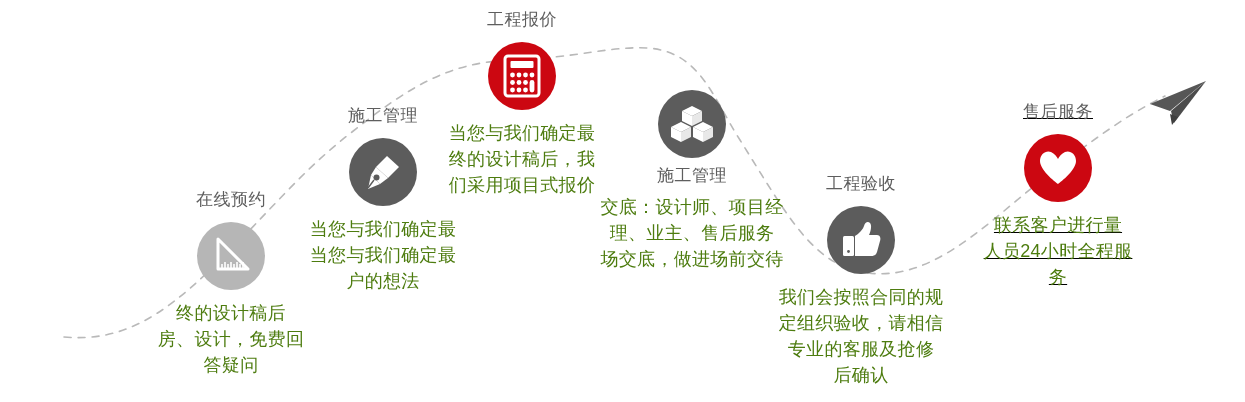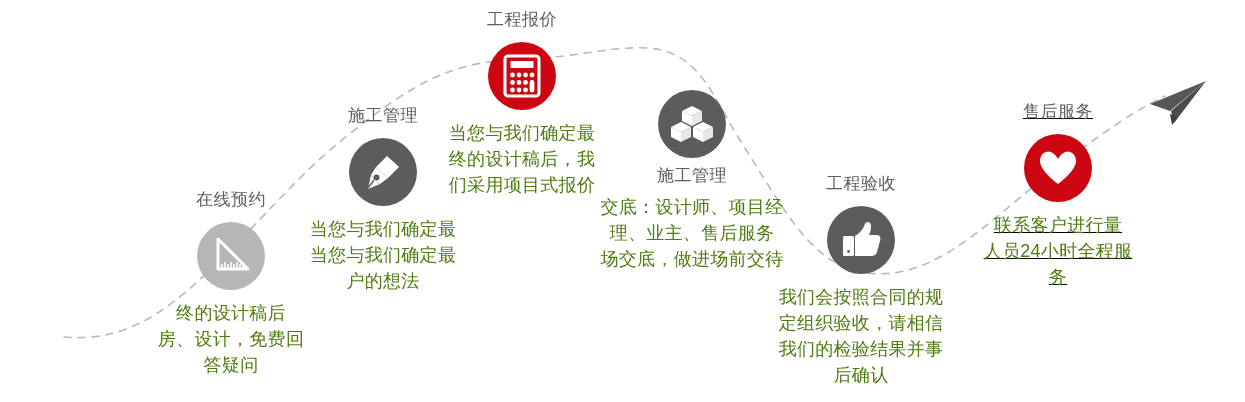--- a/index.html
+++ b/index.html
@@ -212,21 +212,21 @@
                  C 32 6, 31 12, 29 16 L 37 16 C 40 16, 41 19, 40 22
                  L 37 33 C 36 36, 34 37, 31 37 L 17 37 L 15 37 Z" fill="#ffffff"></path>
         <rect x="3" y="17" width="11" height="20" rx="1.5" fill="#ffffff"></rect>
         <circle cx="8.5" cy="32.5" r="1.4" fill="#5c5c5c"></circle>
       </svg>
     </div>
     <div class="gap-md"></div>
     <div class="step-desc">
       <div>我们会按照合同的规</div>
       <div>定组织验收，请相信</div>
-      <div>我们的检验结果并事</div>
+      <div>专业的客服及抢修</div>
       <div>后确认</div>
     </div>
   </div>
 
   <div class="step s6">
     <div class="step-title">售后服务</div>
     <div class="gap-md"></div>
     <div class="icon-circle c-red">
       <svg width="40" height="38" viewBox="0 0 40 38">
         <path d="M 20 35 C 20 35, 2 22, 2 12 C 2 5, 8 1, 13 3

